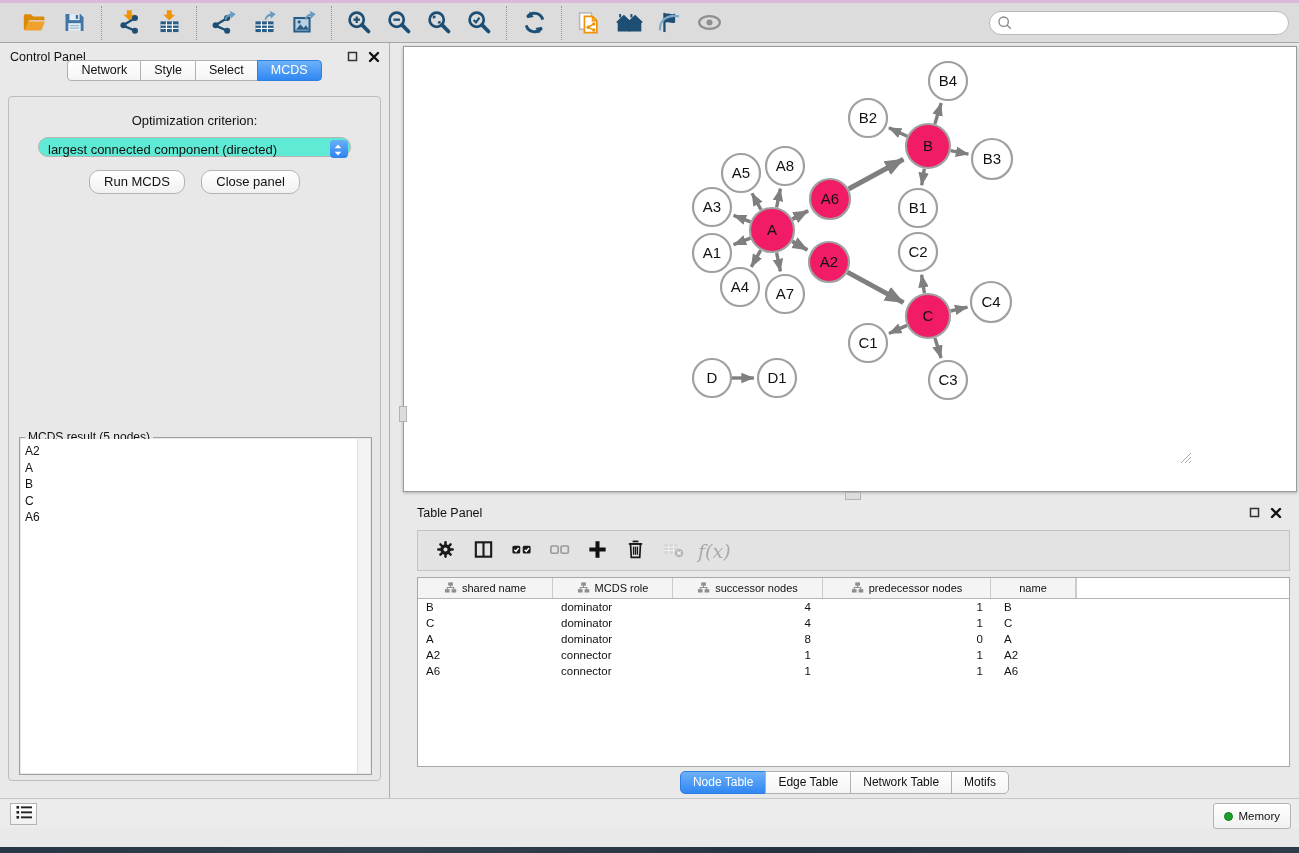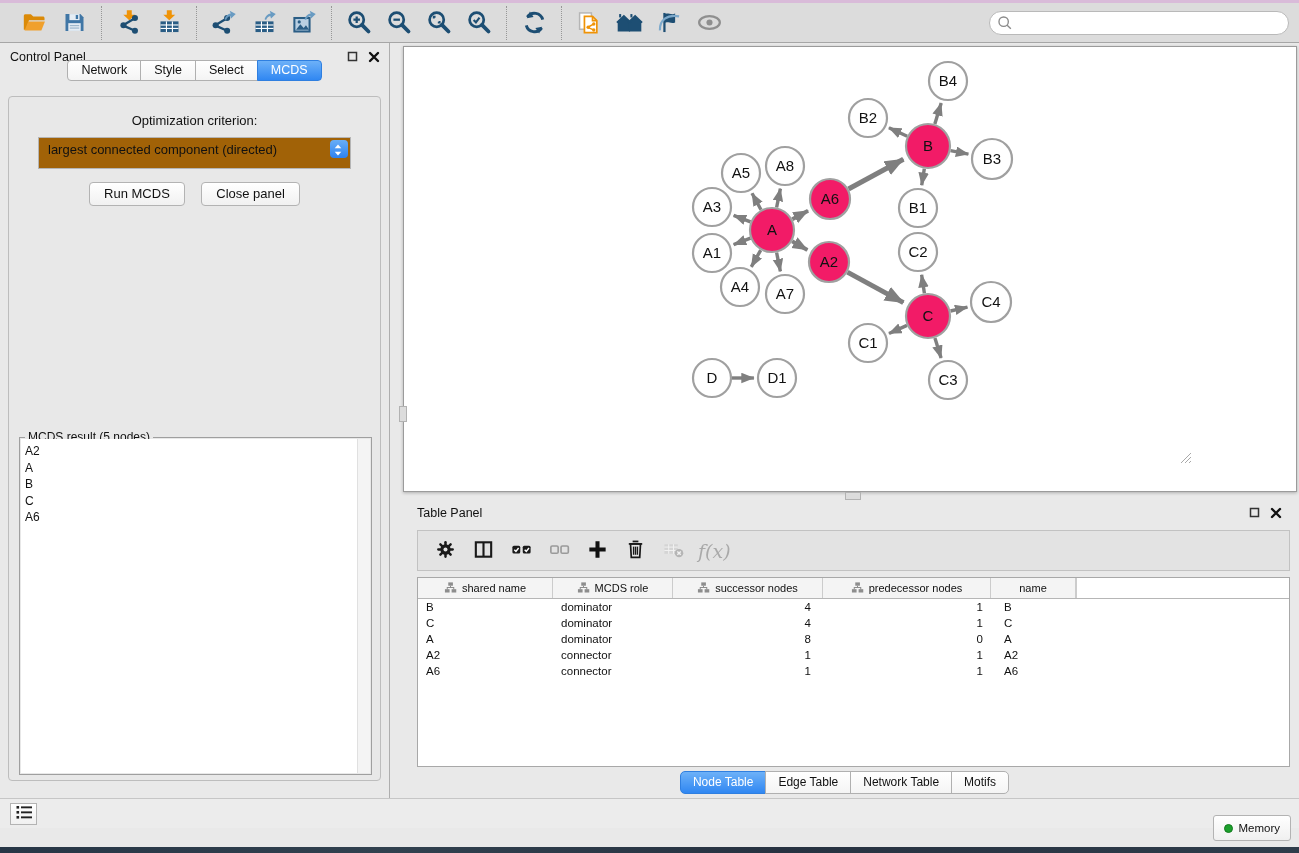--- a/index.html
+++ b/index.html
@@ -50,30 +50,30 @@
   .seg { display:inline-flex; }
   .seg .tab { font-size:12.5px; color:#111; background:linear-gradient(#fff,#f4f4f4);
     border:1px solid #b0b0b0; padding:2px 13px 3px; margin-left:-1px; cursor:default; }
   .seg .tab:first-child { border-radius:4px 0 0 4px; margin-left:0; }
   .seg .tab:last-child { border-radius:0 4px 4px 0; }
   .seg .tab.active { background:linear-gradient(#6db1f8,#3087f2); border-color:#2f7fe0;
     color:#fff; }
   .cp-content { position:absolute; left:8px; right:8px; top:53px; bottom:17px;
     background:#e8e8e8; border:1px solid #bdbdbd; border-radius:4px; }
   .opt-label { margin-top:16px; text-align:center; font-size:13px; color:#111; }
-  .criterion { position:relative; width:313px; height:32px; margin:9px auto 0;
-    background:#a16207; border:1px solid #b5b5b5; border-radius:0; }
+  .criterion { position:relative; width:313px; height:20px; margin:9px auto 0;
+    background:#5eead4; border:1px solid #b5b5b5; border-radius:12px; }
   .criterion .val { position:absolute; left:9px; top:4px; font-size:13px; color:#111;
     white-space:nowrap; }
   .criterion .stepper { position:absolute; right:2px; top:2px; width:18px; height:18px;
     border-radius:4px; background:linear-gradient(#69aef7,#2e82f0); }
   .cp-buttons { margin-top:13px; text-align:center; }
   .btn { display:inline-block; font-size:13px; color:#111;
     background:linear-gradient(#ffffff,#f1f1f1); border:1px solid #b3b3b3;
-    border-radius:4px; padding:3px 14px 4px; margin:0 6px; cursor:default; }
+    border-radius:10px; padding:3px 14px 4px; margin:0 6px; cursor:default; }
   .result-box { position:absolute; left:10px; right:8px; top:340px; bottom:5px;
     border:1px solid #9f9f9f; }
   .result-legend { position:absolute; left:5px; top:-8px; background:#e8e8e8;
     padding:0 3px; font-size:12px; color:#111; }
   .result-list { position:absolute; left:1px; right:1px; top:1px; bottom:1px;
     background:#fff; overflow:hidden; }
   .result-scroll { position:absolute; right:0; top:0; bottom:0; width:13px;
     background:#f4f4f4; border-left:1px solid #e0e0e0; }
   .result-items { padding:4px 0 0 4px; }
   .result-items div { font-size:12px; color:#111; line-height:16.5px; }
@@ -119,21 +119,21 @@
   .tp-tabs .tab { font-size:12px; padding:3px 12px 4px; }
   .tp-tabs .tab:first-child { border-radius:5px 0 0 5px; }
   .tp-tabs .tab:last-child { border-radius:0 5px 5px 0; }
 
   
   .status-bar { position:relative; height:30px; background:#ececec;
     border-top:1px solid #c6c6c6; }
   .list-btn { position:absolute; left:10px; top:4px; width:27px; height:22px;
     background:linear-gradient(#fff,#f0f0f0); border:1px solid #b3b3b3;
     display:flex; align-items:center; justify-content:center; }
-  .memory-btn { position:absolute; right:8px; top:16px; height:22px;
+  .memory-btn { position:absolute; right:8px; top:4px; height:22px;
     background:linear-gradient(#fff,#f0f0f0); border:1px solid #b3b3b3; border-radius:3px;
     display:flex; align-items:center; gap:5px; padding:12px 10px; font-size:11.5px; color:#111; }
   .memory-dot { width:9px; height:9px; border-radius:50%; background:#1ca02c;
     border:1px solid #127a1e; }
 
   svg text { font-family:"Liberation Sans", sans-serif; }
 </style>
 </head>
 <body>
 

